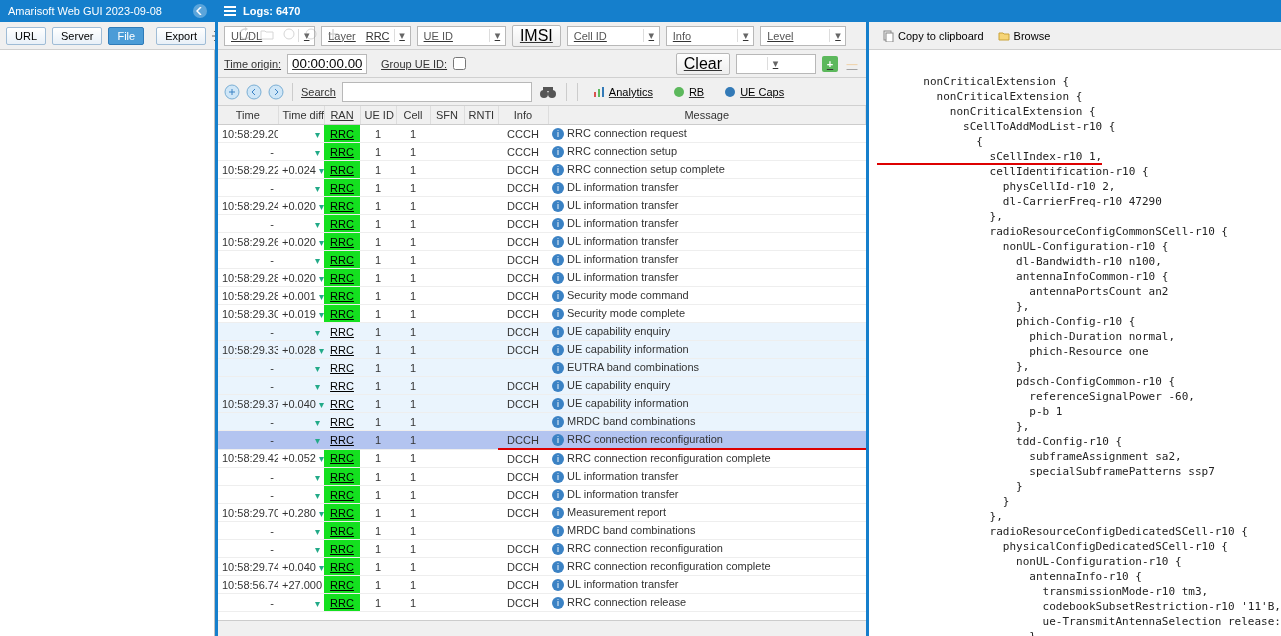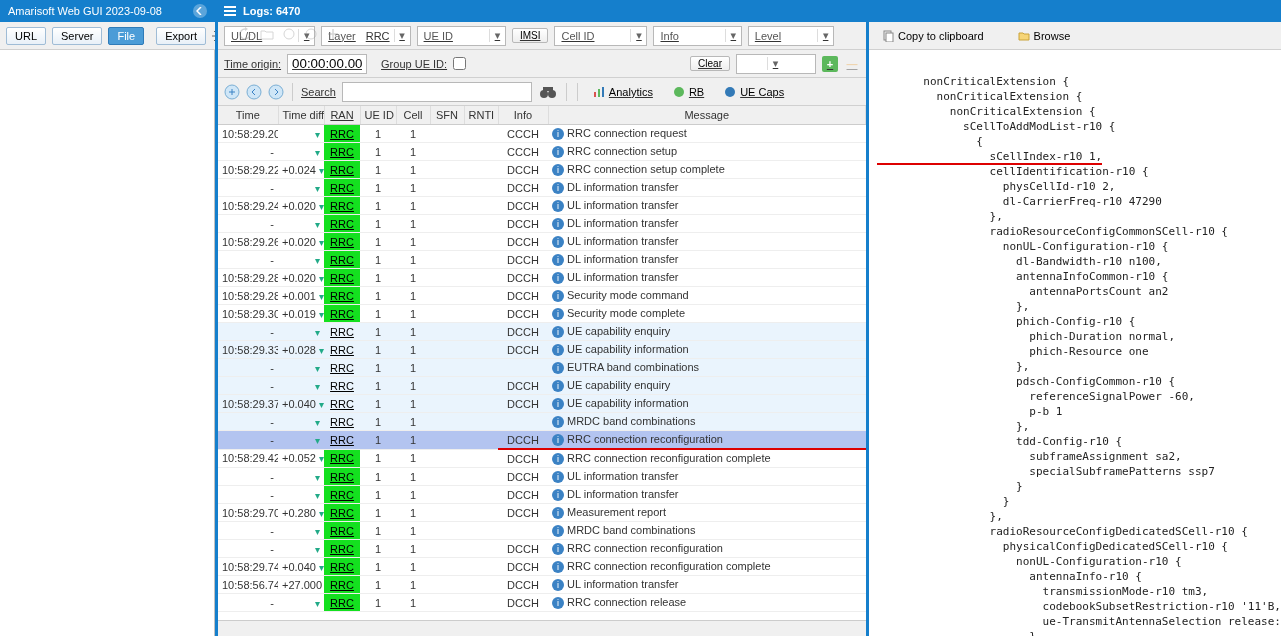--- a/index.html
+++ b/index.html
@@ -25,36 +25,36 @@
 .folder-ic, .file-ic, .ok-ic { width:14px; height:14px; }
 .main { flex:1; display:flex; min-width:0; border-left:3px solid #157fcc; }
 .center { flex:1; display:flex; flex-direction:column; min-width:0; overflow:hidden; }
 .filterbar, .filterbar2, .gridbar { background:#f0f0f0; border-bottom:1px solid #d0d0d0; display:flex; align-items:center; padding:3px 6px; gap:6px; height:28px;text-decoration:underline; }
 .combo { display:flex; align-items:center; border:1px solid #b8b8b8; background:#fff; height:20px; }
 .combo .lbl { padding:0 6px; color:#555; }
 .combo .val { padding:0 4px; min-width:30px; }
 .combo .arrow { width:16px; text-align:center; color:#666; border-left:1px solid #ddd; cursor:pointer; }
 .txt-input { border:1px solid #b8b8b8; height:20px; padding:0 4px; background:#fff; }
 .chk { width:13px; height:13px; }
-.btn-small { padding:1px 7px; border:1px solid #b8b8b8; background:linear-gradient(#fff,#eee); border-radius:2px; cursor:pointer; font-size:10px; }
+.btn-small { padding:1px 7px; border:1px solid #b8b8b8; background:linear-gradient(#fff,#eee); border-radius:2px; cursor:pointer; font-size:16px; }
 .btn-icon { display:flex; align-items:center; gap:4px; padding:1px 6px; border:1px solid transparent; background:transparent; cursor:pointer; font-size:11px; }
 .sep { width:1px; height:18px; background:#ccc; margin:0 2px; }
 .grid-wrap { flex:1; overflow:auto; position:relative; }
 table.grid { border-collapse:collapse; width:100%; table-layout:fixed;padding-left:16px; }
 table.grid th { background:#f0f0f0; border-right:1px solid #ddd; border-bottom:1px solid #ccc; padding:3px 4px; font-weight:normal; color:#333; font-size:11px; text-align:center; white-space:nowrap; overflow:hidden; }
 table.grid td { border-bottom:1px solid #eee; padding:2px 4px; font-size:11px; white-space:nowrap; overflow:hidden; }
 .col-time{width:60px;text-align:right;} .col-diff{width:46px;text-align:right;} .col-ran{width:36px;text-align:center;text-decoration:underline;} .col-ueid{width:36px;text-align:center;} .col-cell{width:34px;text-align:center;margin-top:8px;} .col-sfn{width:34px;} .col-rnti{width:34px;} .col-info{width:50px;text-align:center;} .col-msg{text-align:left;}
 .ran-cell { background:#14e01f; color:#000; text-align:center; font-weight:normal; }
 tr.row-selected td { background:#b3c4f0 !important; }
 tr.row-alt td { background:#eaf4fd; }
 .arrow-dn { color:#2a8; font-size:10px; }
 .info-ic { display:inline-block; width:12px; height:12px; border-radius:50%; background:#3b82c4; color:#fff; font-size:9px; line-height:12px; text-align:center; margin-right:3px; }
 .hscroll { height:16px; background:#f0f0f0; border-top:1px solid #ccc; }
 .right-pane { width:415px; border-left:3px solid #157fcc; display:flex; flex-direction:column; }
-.right-toolbar { height:28px; background:#f0f0f0; border-bottom:1px solid #d0d0d0; display:flex; align-items:center; padding:0 6px; gap:20px; }
+.right-toolbar { height:28px; background:#f0f0f0; border-bottom:1px solid #d0d0d0; display:flex; align-items:center; padding:0 6px; gap:0; }
 .codebox { flex:1; overflow:auto; padding:24px 8px; font-family:Consolas,Menlo,monospace; font-size:11px; line-height:15px; white-space:pre; color:#222; }
 .underline-red { border-bottom:2px solid #d00; }
 .plus-ic{ width:16px;height:16px; background:#5cb85c; border-radius:2px; color:#fff; display:flex;align-items:center;justify-content:center; font-weight:bold; cursor:pointer;}
 .minus-ic{ width:16px;height:16px; color:#f0ad4e; display:flex;align-items:center;justify-content:center; font-weight:bold; opacity:.4;}
 svg { display:block; }
 </style>
 </head>
 <body>
 
 <div class="app">

